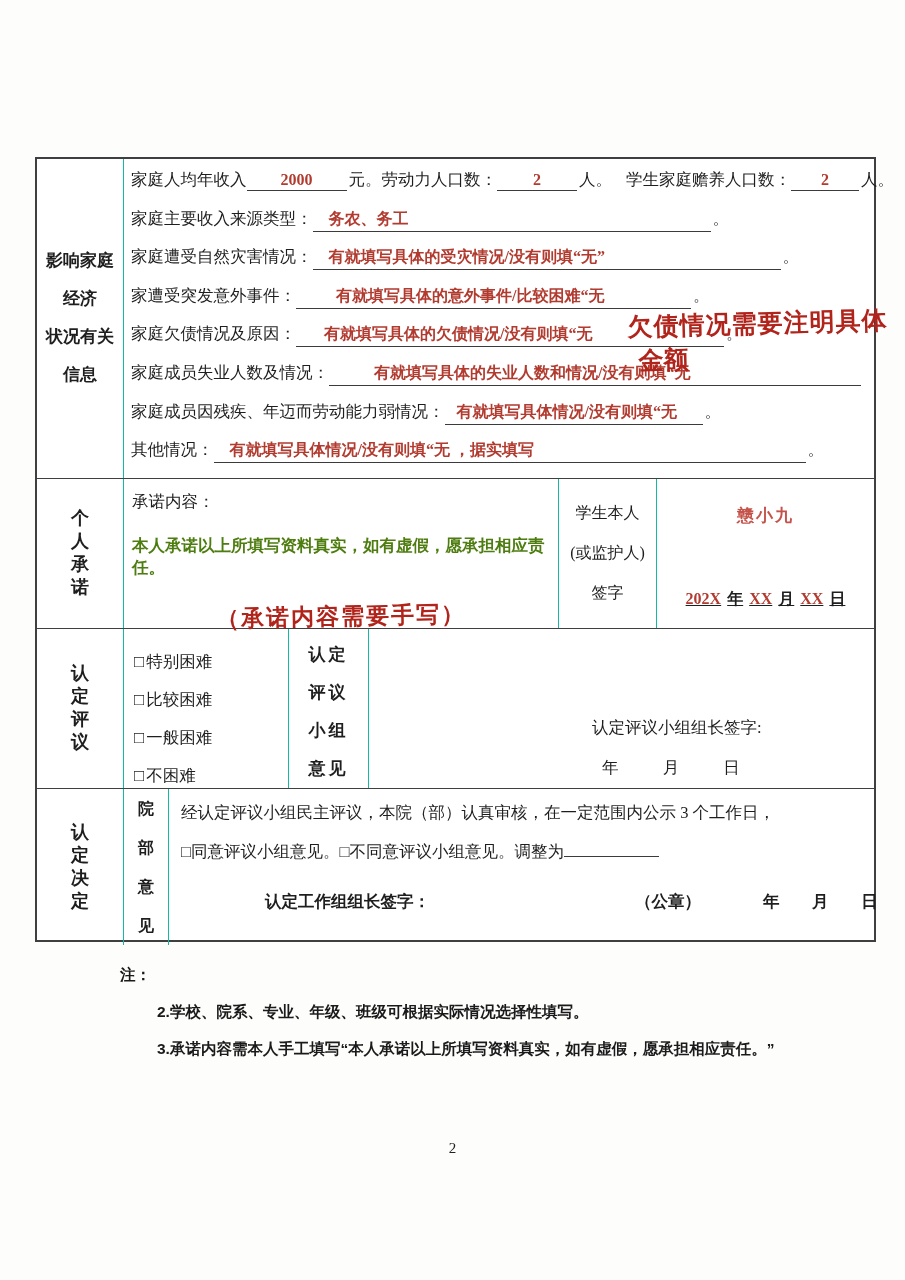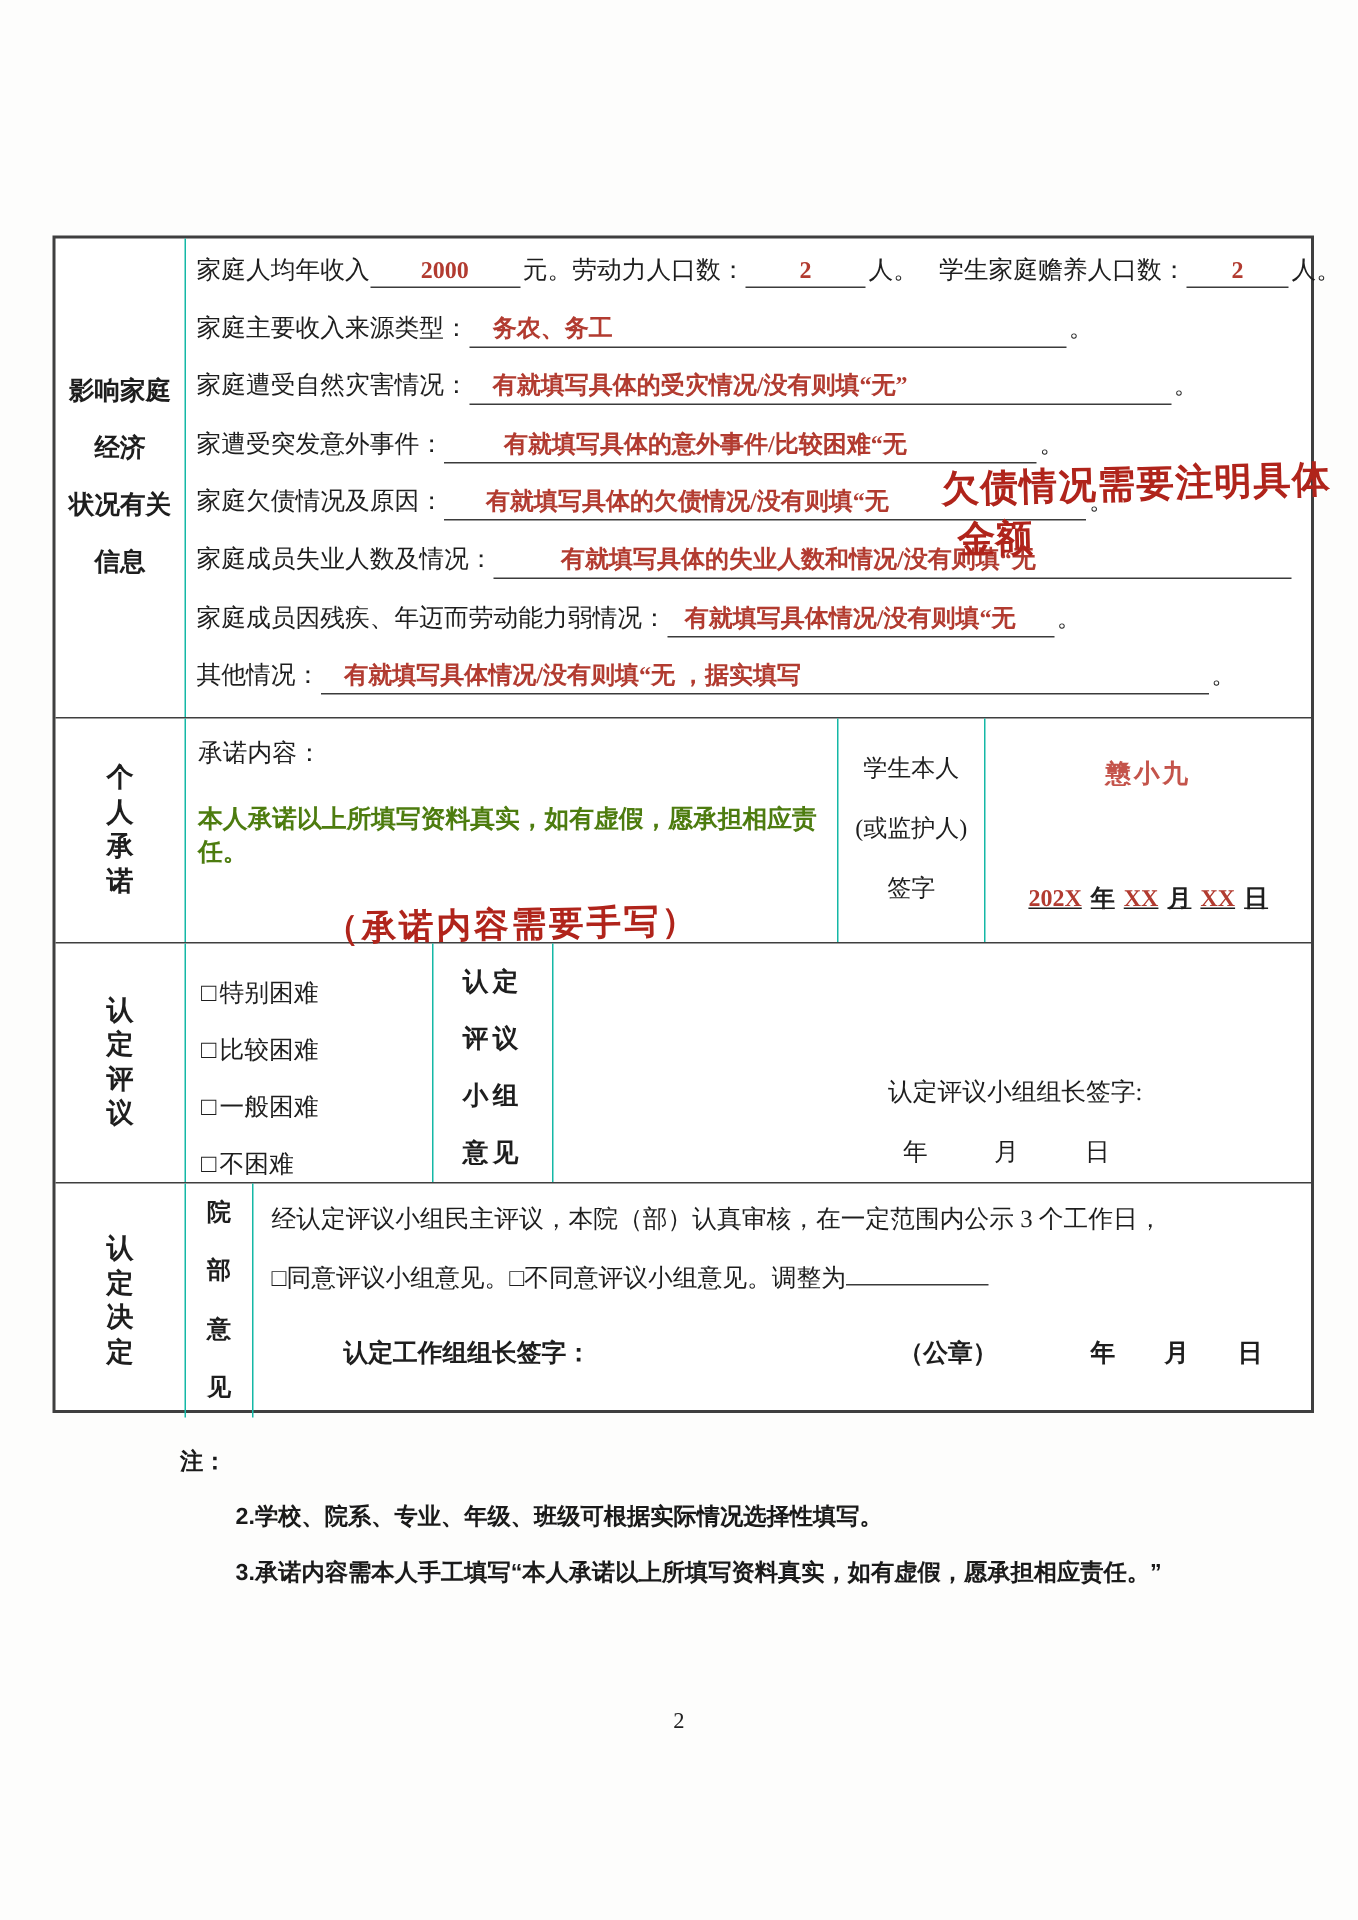--- a/index.html
+++ b/index.html
@@ -71,21 +71,21 @@
   
   .deptcol{width:45px;flex:0 0 45px;display:flex;flex-direction:column;
     justify-content:center;align-items:center;}
   .deptcol div{line-height:39px;font-size:16px;font-weight:bold;
     font-family:"Liberation Sans","DejaVu Sans",sans-serif;}
   .deccell{flex:1;padding:13px 6px 0 12px;font-size:16.5px;}
   .decline{height:39px;display:flex;align-items:baseline;white-space:nowrap;}
   .dec-blank{display:inline-block;width:95px;border-bottom:1.4px solid #3b3b3b;height:14px;}
   .dec-sign{height:44px;display:flex;align-items:center;white-space:nowrap;
     font-family:"Liberation Sans","DejaVu Sans",sans-serif;font-weight:bold;font-size:16.5px;}
-  .dec-sign .lbl{margin-left:48px;}
+  .dec-sign .lbl{margin-left:84px;}
   .dec-sign .seal{margin-left:205px;}
   .dec-sign .ymd{margin-left:62px;}
   .dec-sign .ymd span{margin-right:28px;}
 
   
   .annot{position:absolute;color:#b0241b;font-family:"Liberation Sans","DejaVu Sans",sans-serif;
     font-weight:bold;pointer-events:none;transform:rotate(-1.5deg);line-height:34px;}
   .annot .l1{font-size:25px;letter-spacing:1px;}
   .annot .l2{font-size:25px;margin-left:10px;}
 

